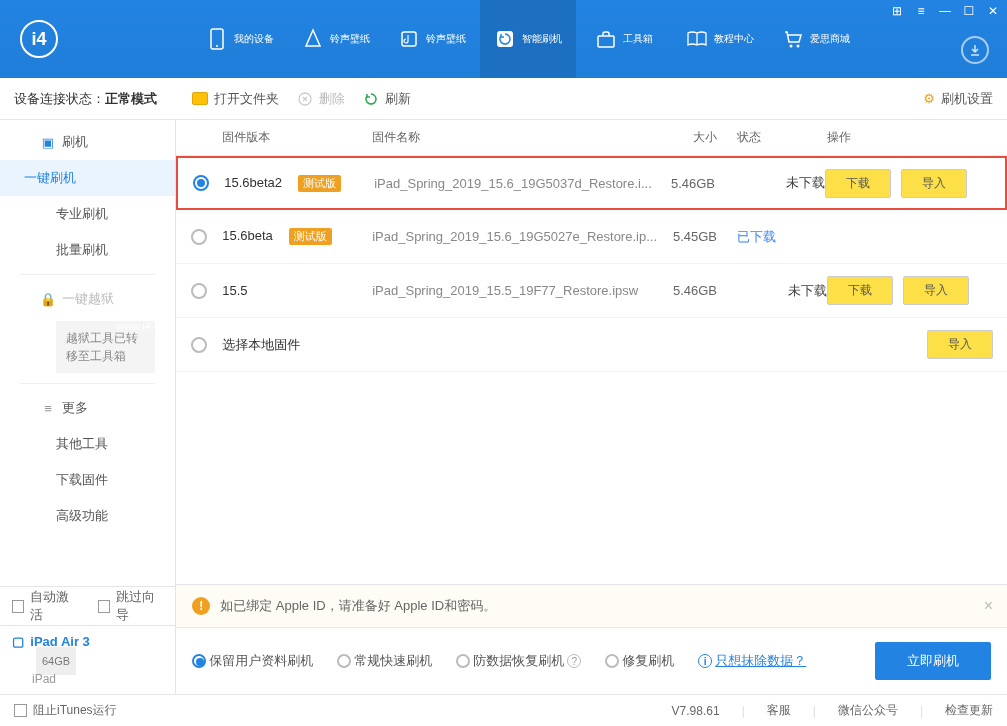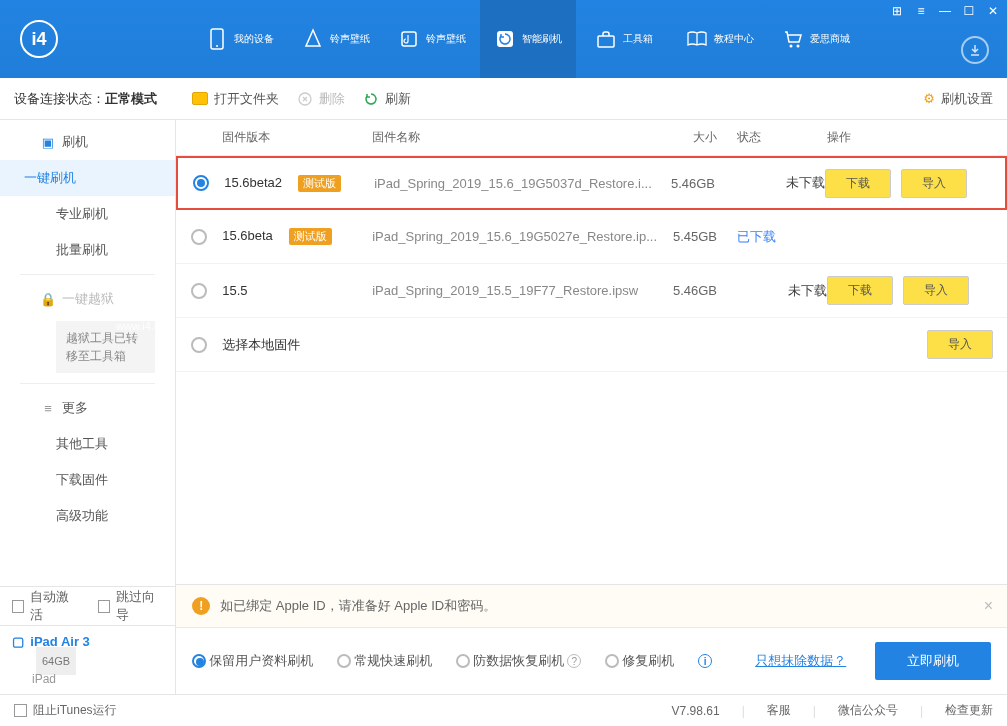--- a/index.html
+++ b/index.html
@@ -80,21 +80,21 @@
 .btn { border: 1px solid #ccc; background: #fde047; padding: 5px 20px; border-radius: 2px; cursor: pointer; color: #555; font-size: 12px; }
 
 
 .bottom-panel { border-top: 1px solid #e5e5e5; }
 .warn-bar { background: #fffcf5; padding: 12px 16px; display: flex; align-items: center; gap: 10px; color: #666; position: relative; border-bottom: 1px solid #f0e8d8; }
 .warn-icon { width: 18px; height: 18px; background: #f0a020; border-radius: 50%; color: #fff; display: flex; align-items: center; justify-content: center; font-weight: bold; font-size: 12px; }
 .warn-close { position: absolute; right: 14px; color: #bbb; cursor: pointer; font-size: 16px; }
 .flash-options { padding: 14px 16px; display: flex; align-items: center; gap: 24px; }
 .flash-opt { display: flex; align-items: center; gap: 3px; color: #555; cursor: pointer; }
 .q-icon { width: 14px; height: 14px; border: 1px solid #bbb; border-radius: 50%; color: #999; display: flex; align-items: center; justify-content: center; font-size: 10px; }
-.flash-link { color: #2383e2; text-decoration: underline; cursor: pointer; margin-left: 40px; }
+.flash-link { color: #2383e2; text-decoration: underline; cursor: pointer; }
 .btn-primary { background: #2383e2; color: #fff; border: none; padding: 10px 32px; border-radius: 2px; cursor: pointer; font-size: 13px; margin-left: auto; }
 .info-icon-blue { color: #2383e2; border: 1px solid #2383e2; width: 14px; height: 14px; border-radius: 50%; display: flex; align-items: center; justify-content: center; font-size: 10px; font-weight: bold; }
 
 
 .statusbar { height: 32px; border-top: 1px solid #e5e5e5; display: flex; align-items: center; padding: 0 14px; color: #666; font-size: 12px; }
 .statusbar .sb-left { display: flex; align-items: center; gap: 6px; }
 .statusbar .sb-right { margin-left: auto; display: flex; align-items: center; gap: 22px; }
 .sep { color: #ddd; }
 </style>
 </head>

